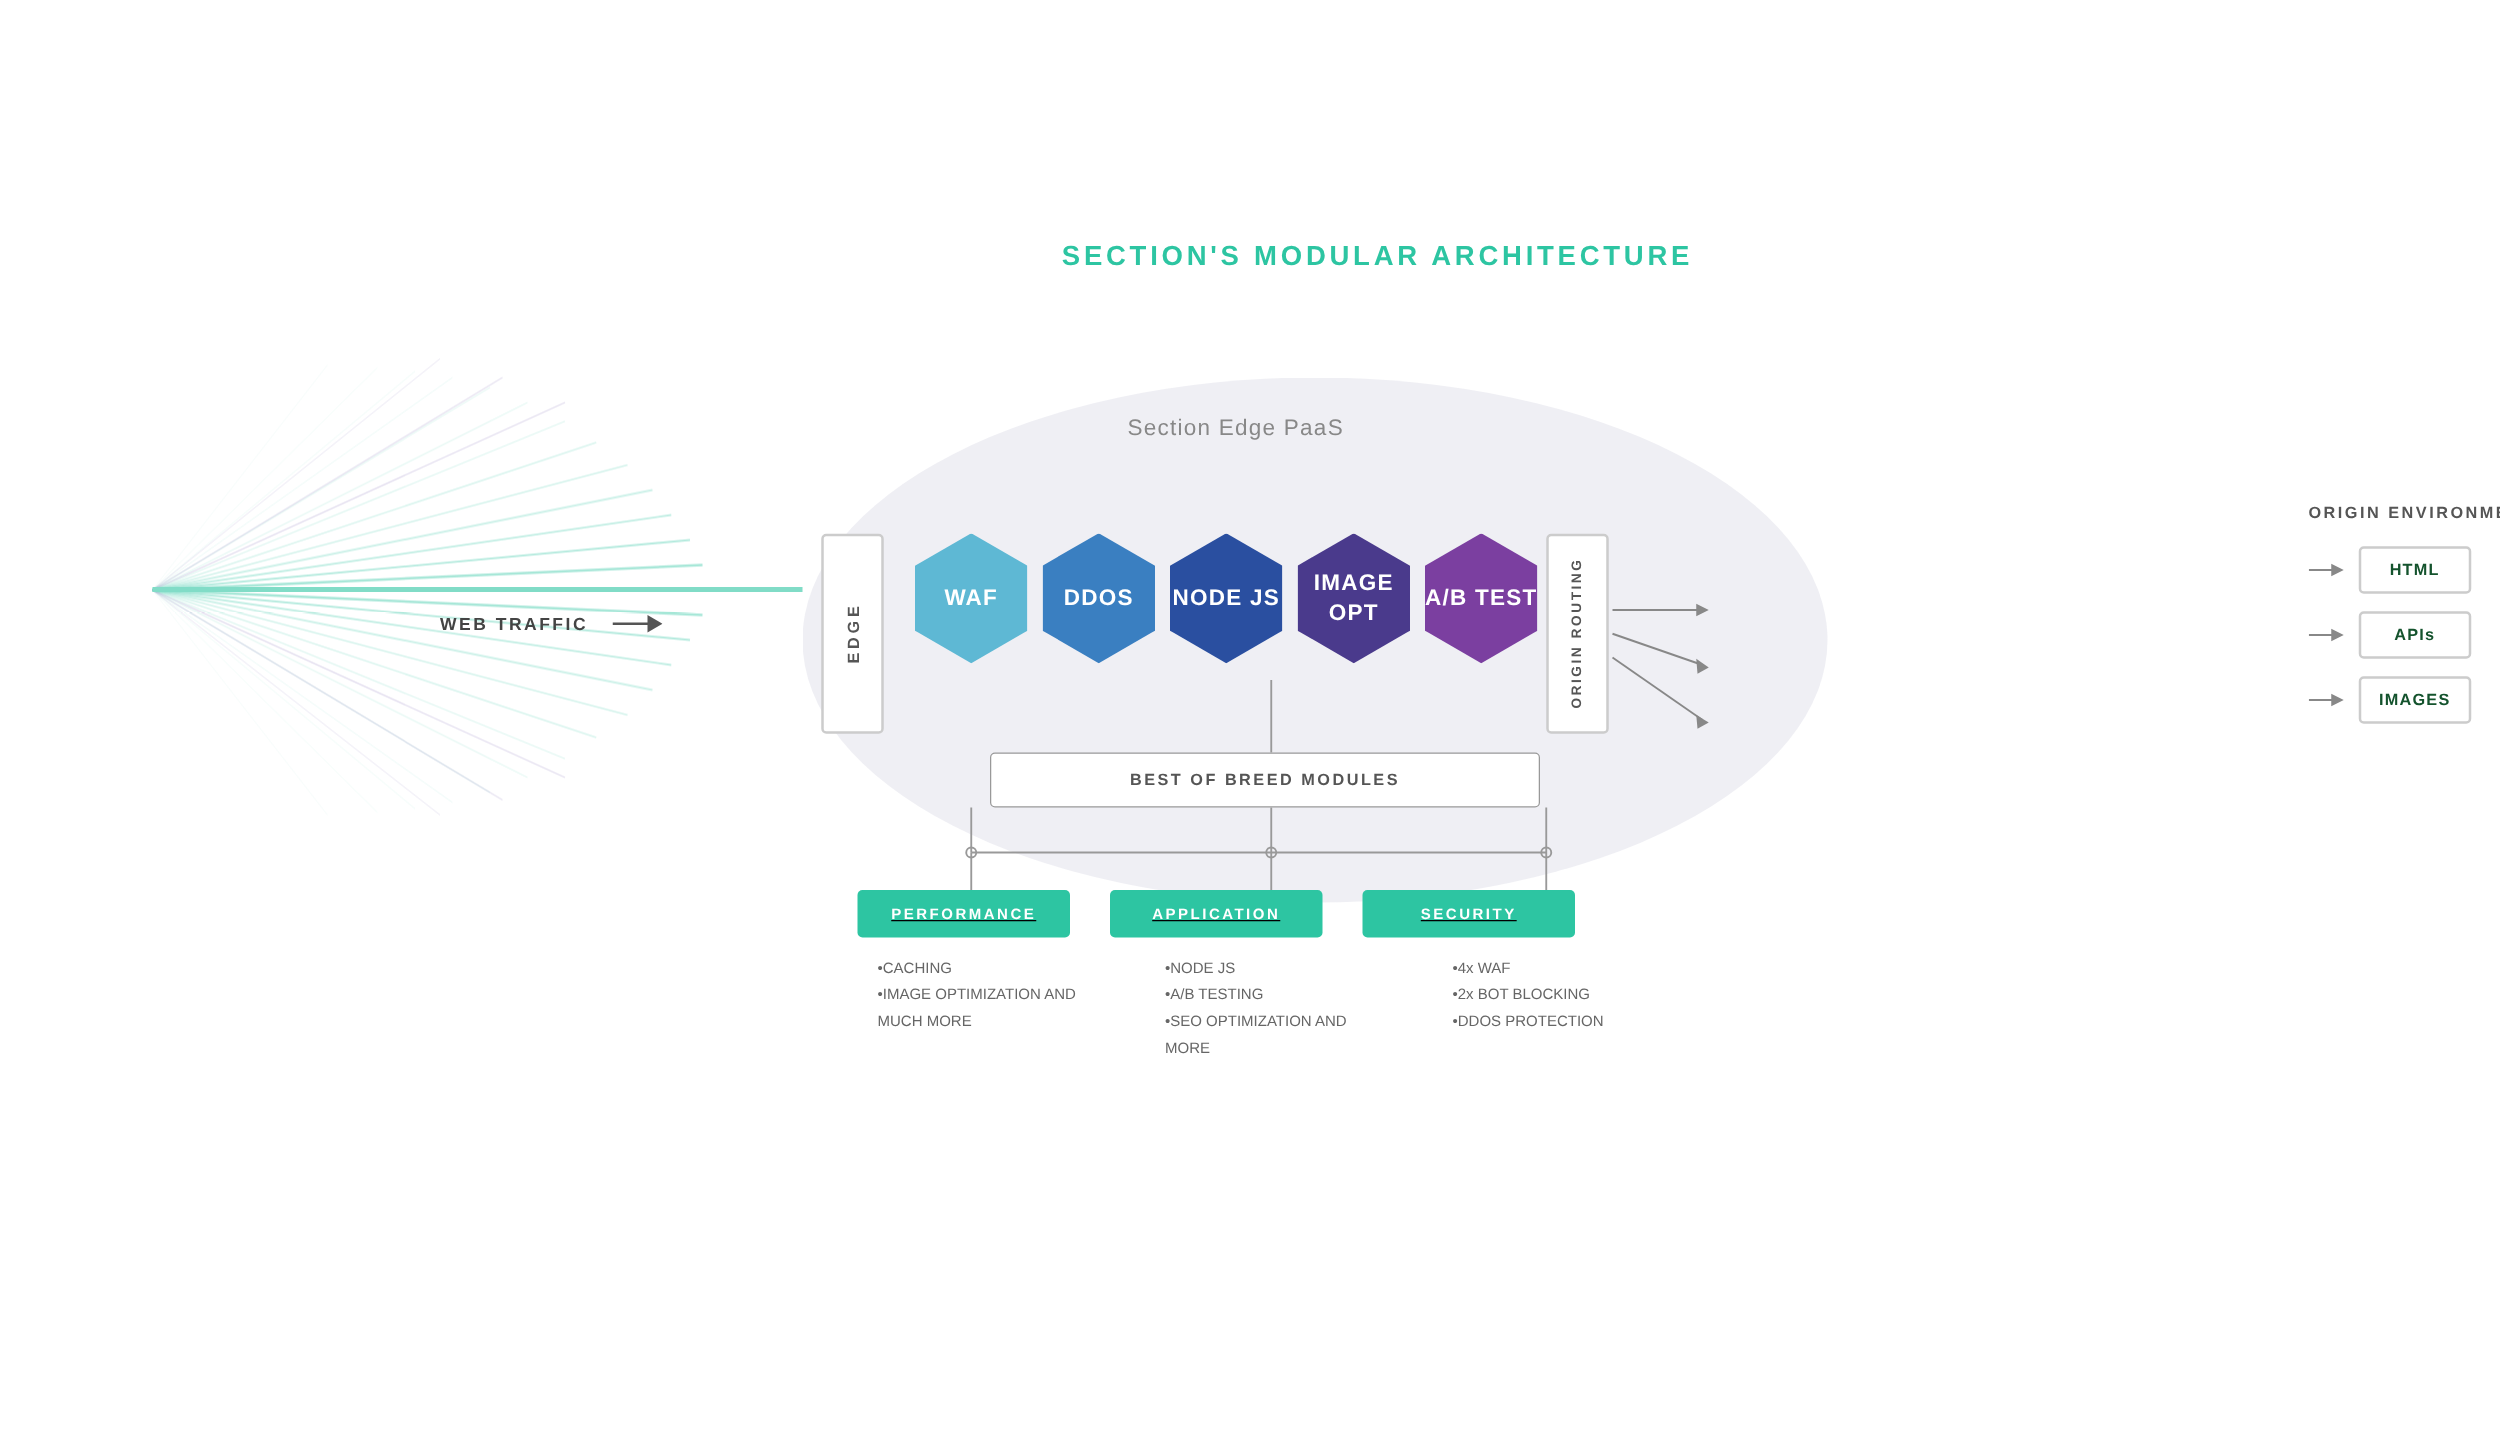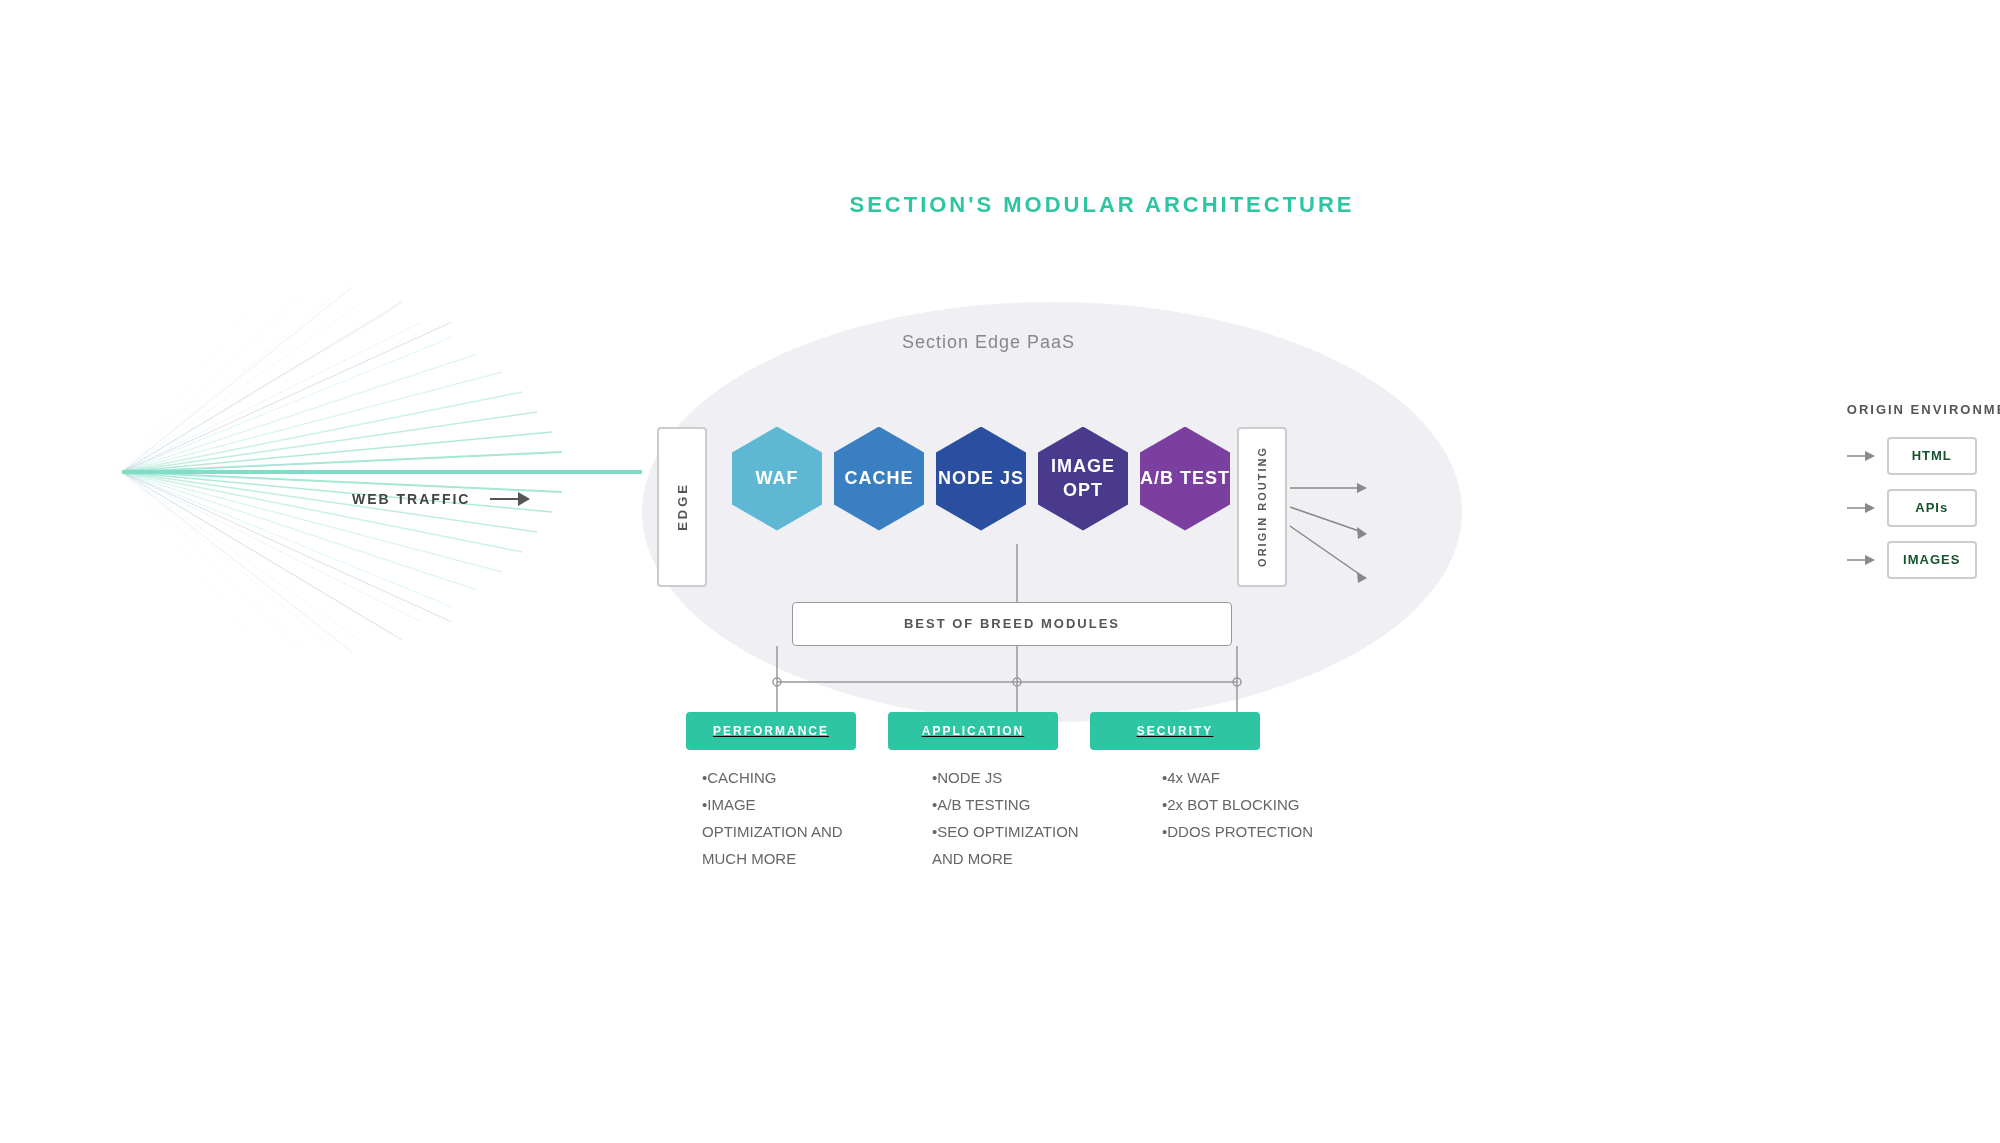--- a/index.html
+++ b/index.html
@@ -218,21 +218,21 @@
     .bullets-row {
       position: absolute;
       top: 592px;
       left: 290px;
       display: flex;
       gap: 60px;
     }
 
     .bullet-col {
       width: 170px;
-      font-size: 15px;
+      font-size: 12px;
       color: #666;
       line-height: 1.8;
       text-align: center;
     }
 
     .bullet-col p {
       text-align: left;
       padding-left: 10px;
     }
 
@@ -343,21 +343,21 @@
       <span class="edge-text">EDGE</span>
     </div>
 
     <div class="hexagons-row">
 
       <div class="hexagon hex-waf">
         <span class="hex-label">WAF</span>
       </div>
 
       <div class="hexagon hex-cache">
-        <span class="hex-label">CACHE</span>
+        <span class="hex-label">DDOS</span>
       </div>
 
       <div class="hexagon hex-nodejs">
         <span class="hex-label">NODE JS</span>
       </div>
 
       <div class="hexagon hex-imageopt">
         <span class="hex-label">IMAGE OPT</span>
       </div>
 

